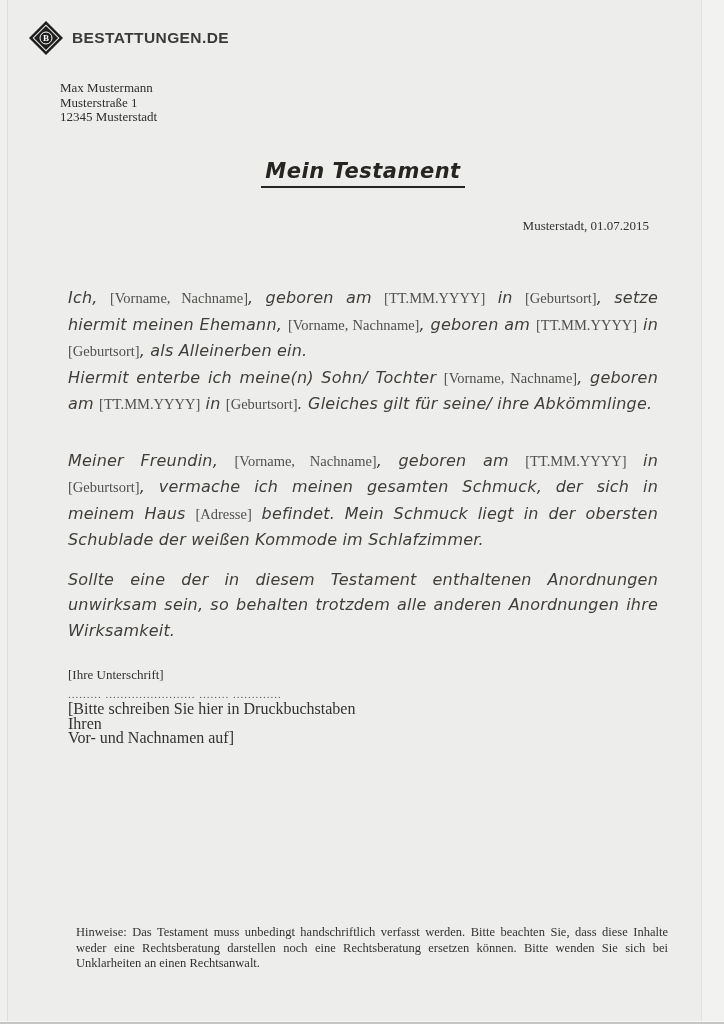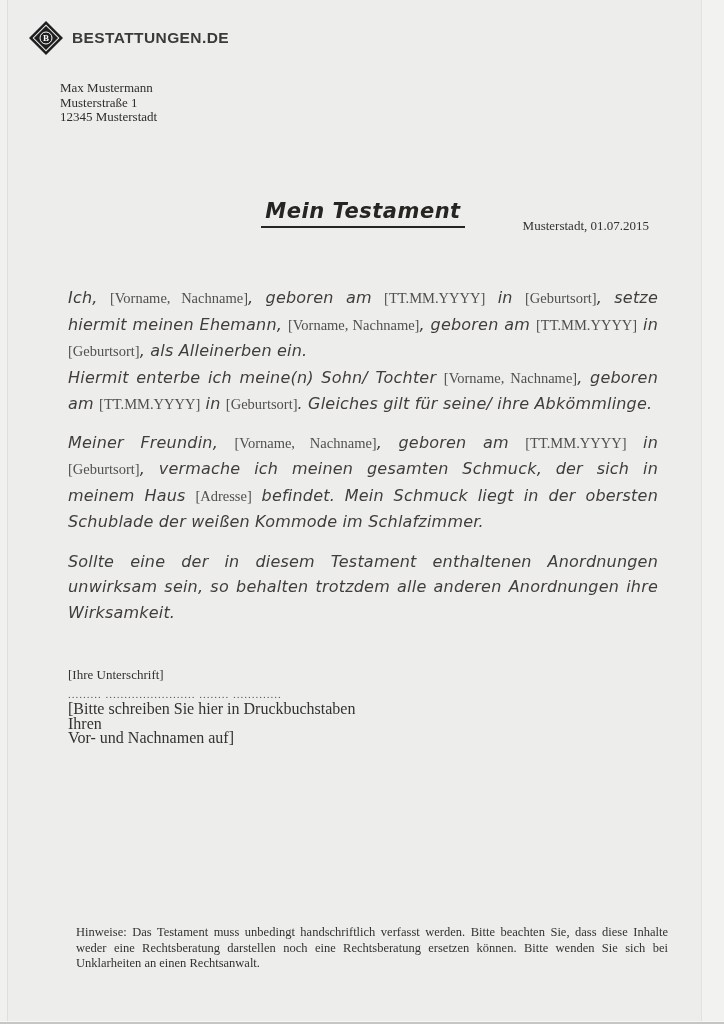--- a/index.html
+++ b/index.html
@@ -57,21 +57,21 @@
     color: #3a3a39;
   }
 
   
   .sender {
     position: absolute; top: 81px; left: 60px;
     font-size: 13px; line-height: 14.5px; color: #2f2e2c;
   }
 
   
-  .title-wrap { position: absolute; top: 159px; left: 68px; width: 590px; text-align: center; margin-top: 40px; }
+  .title-wrap { position: absolute; top: 159px; left: 68px; width: 590px; text-align: center; }
   .title {
     display: inline-block;
     font-family: "DejaVu Sans", sans-serif;
     font-style: italic; font-weight: bold;
     font-size: 21px; color: #262522;
     letter-spacing: 0.5px;
     border-bottom: 2px solid #262522;
     padding: 0 4px 3px 4px;
   }
 
@@ -91,21 +91,21 @@
     color: #403e3a;
     text-align: justify;
   }
   .para .ph {
     font-family: "Liberation Serif", serif;
     font-style: normal;
     font-size: 14.5px;
     color: #51504d;
     letter-spacing: 0;
   }
-  .gap-a { margin-top: 12px; }
+  .gap-a { margin-top: 30px; }
   .gap-b { margin-top: 14px; }
 
   
   .signature { position: absolute; top: 667px; left: 68px; width: 300px; }
   .sig-label { font-size: 13px; color: #33322f; }
   .sig-dots {
     font-size: 11px; letter-spacing: 1px; color: #55544f;
     line-height: 12px; margin-top: 5px;
     white-space: nowrap; overflow: hidden;
   }

